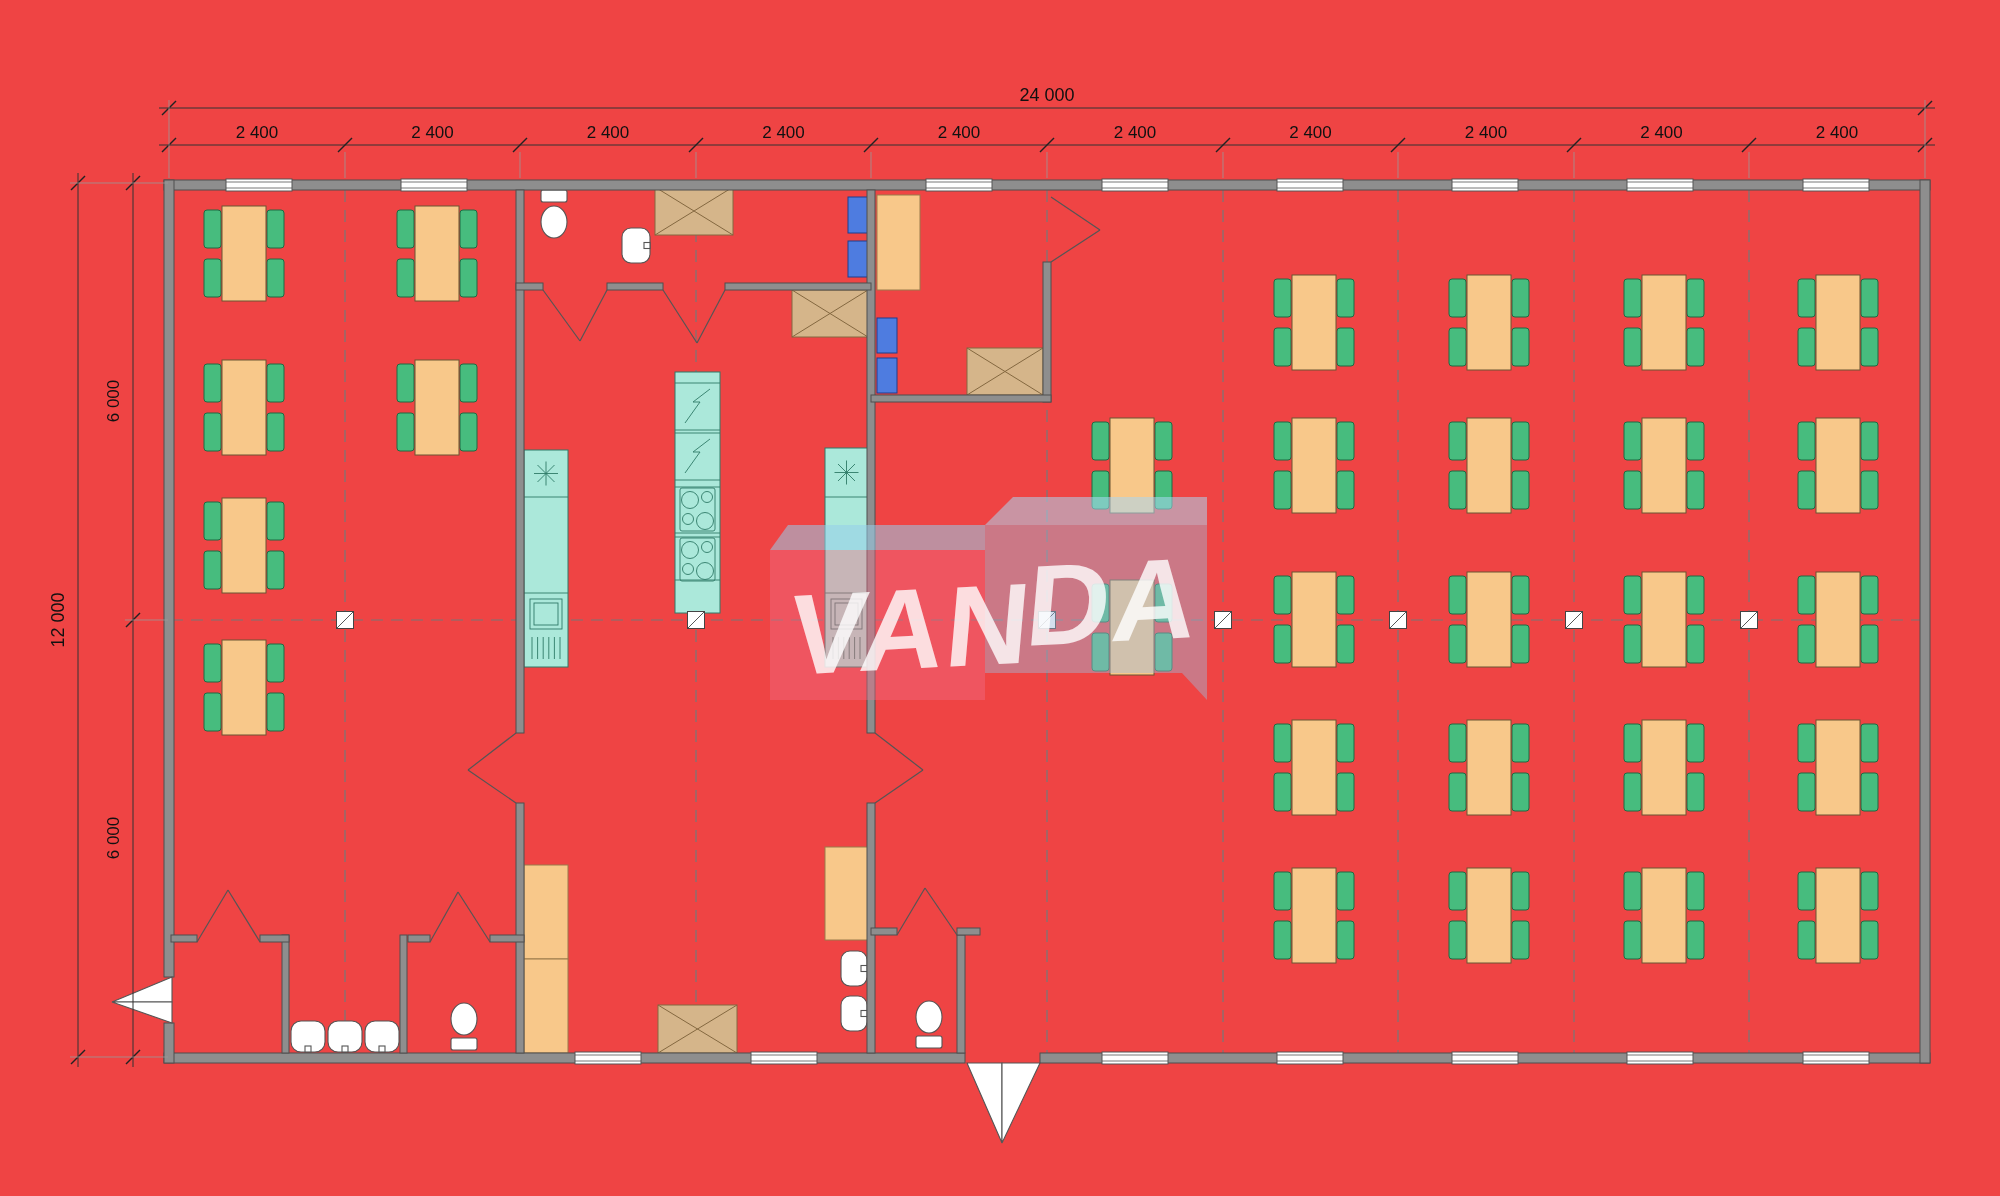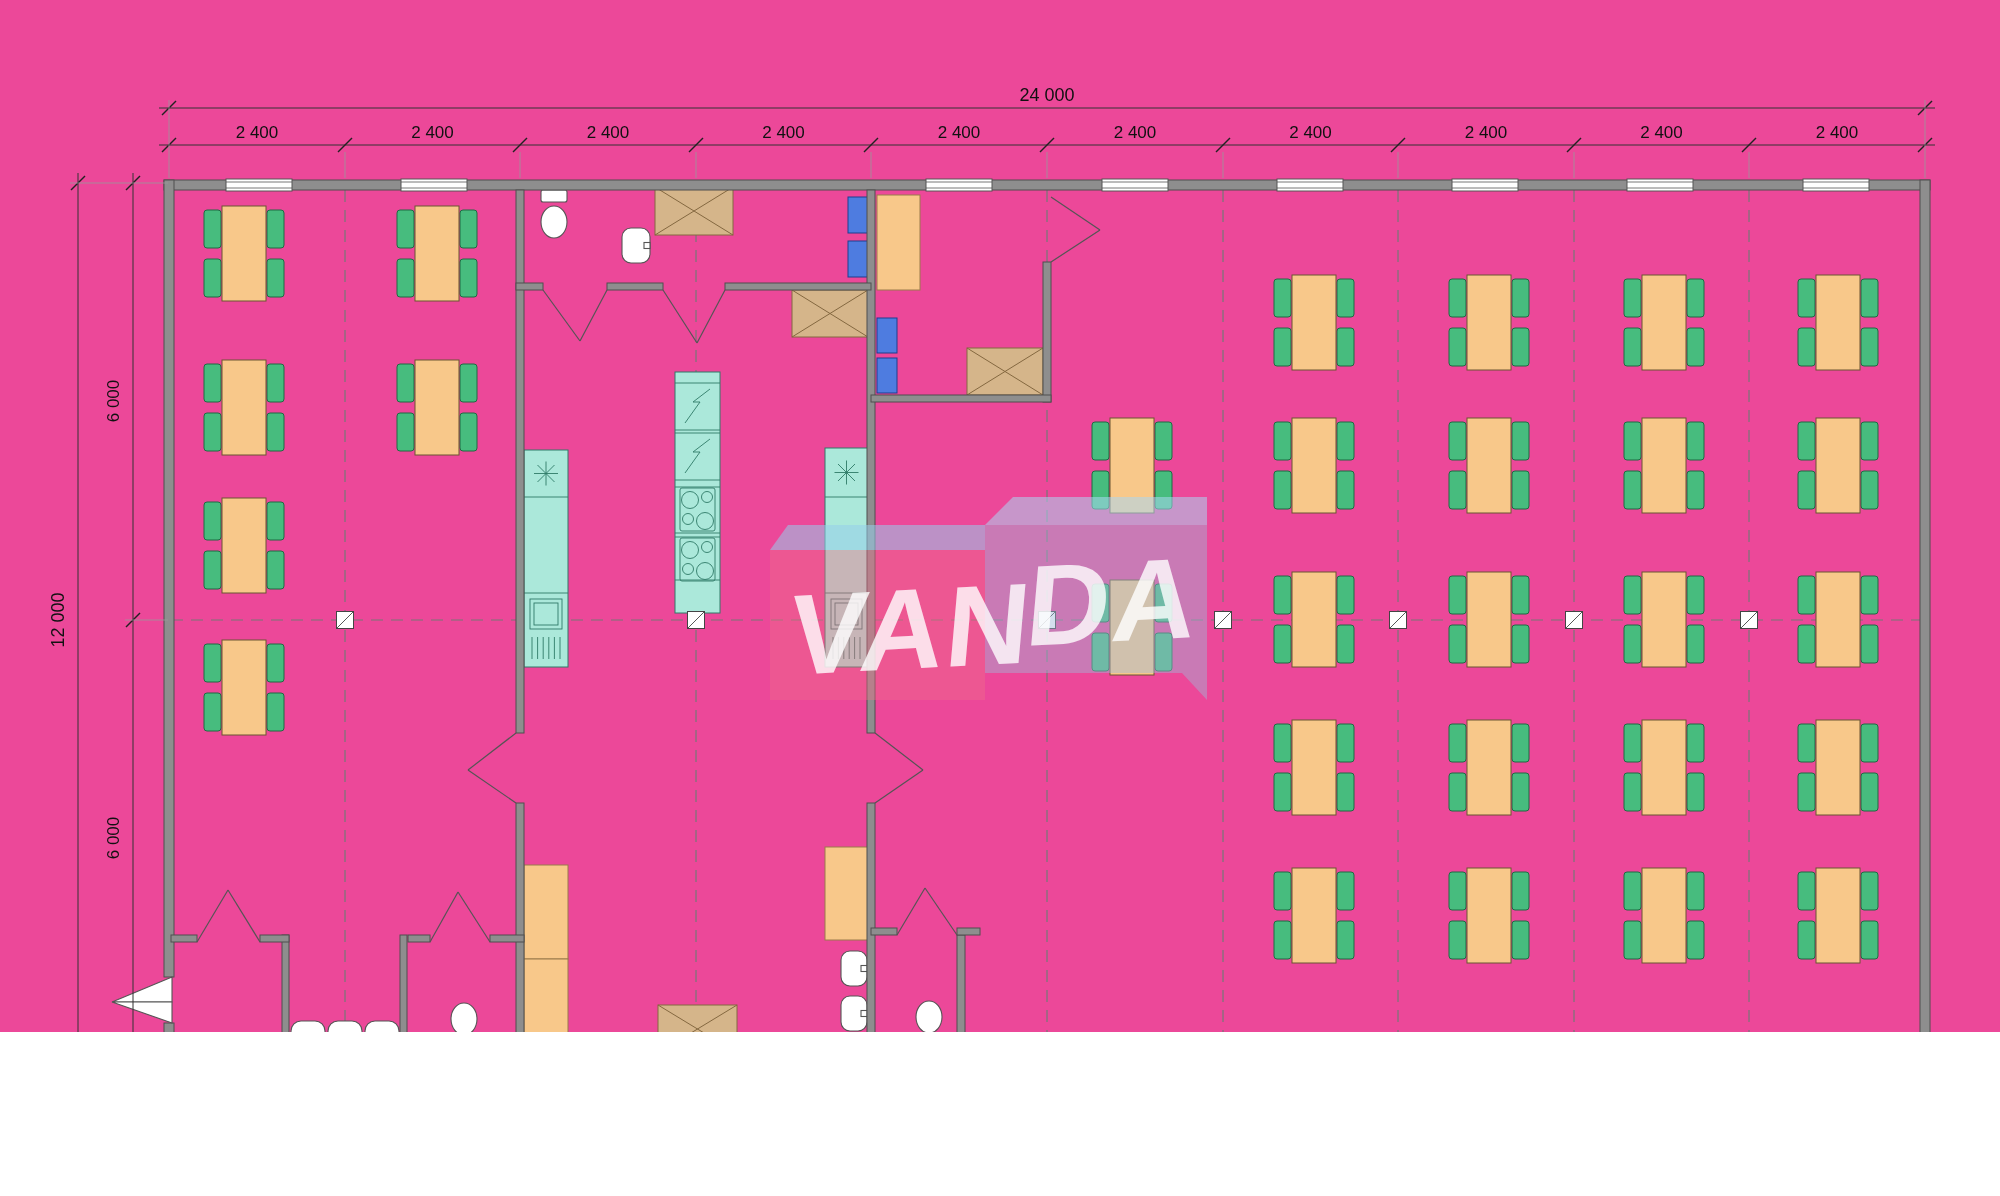--- a/index.html
+++ b/index.html
@@ -1,16 +1,16 @@
 <!DOCTYPE html>
 <html><head>
 <meta charset="utf-8">
 <style>
   html,body{margin:0;padding:0;background:#fff;}
-  .canvas{position:relative;width:2000px;height:1032px;background:#ec4899;
+  .canvas{position:relative;width:2000px;height:1196px;background:#ef4444;
           font-family:"Liberation Sans",sans-serif;overflow:hidden;}
   #plan-svg{position:absolute;left:0;top:0;}
   
   .wall{fill:#8E8E8E;stroke:#4F4F4F;stroke-width:1;}
   .win{fill:#ffffff;stroke:#555;stroke-width:1;}
   .winline{stroke:#555;stroke-width:.8;}
   .dash{stroke:#777;stroke-width:1.2;stroke-dasharray:12 8;fill:none;}
   .tbl{fill:#F8C88A;stroke:#6B5433;stroke-width:1;}
   .chair{fill:#47BC7E;stroke:#1E6B43;stroke-width:1;}
   .teal{fill:#ABE8DA;stroke:#2F7A68;stroke-width:1;}

